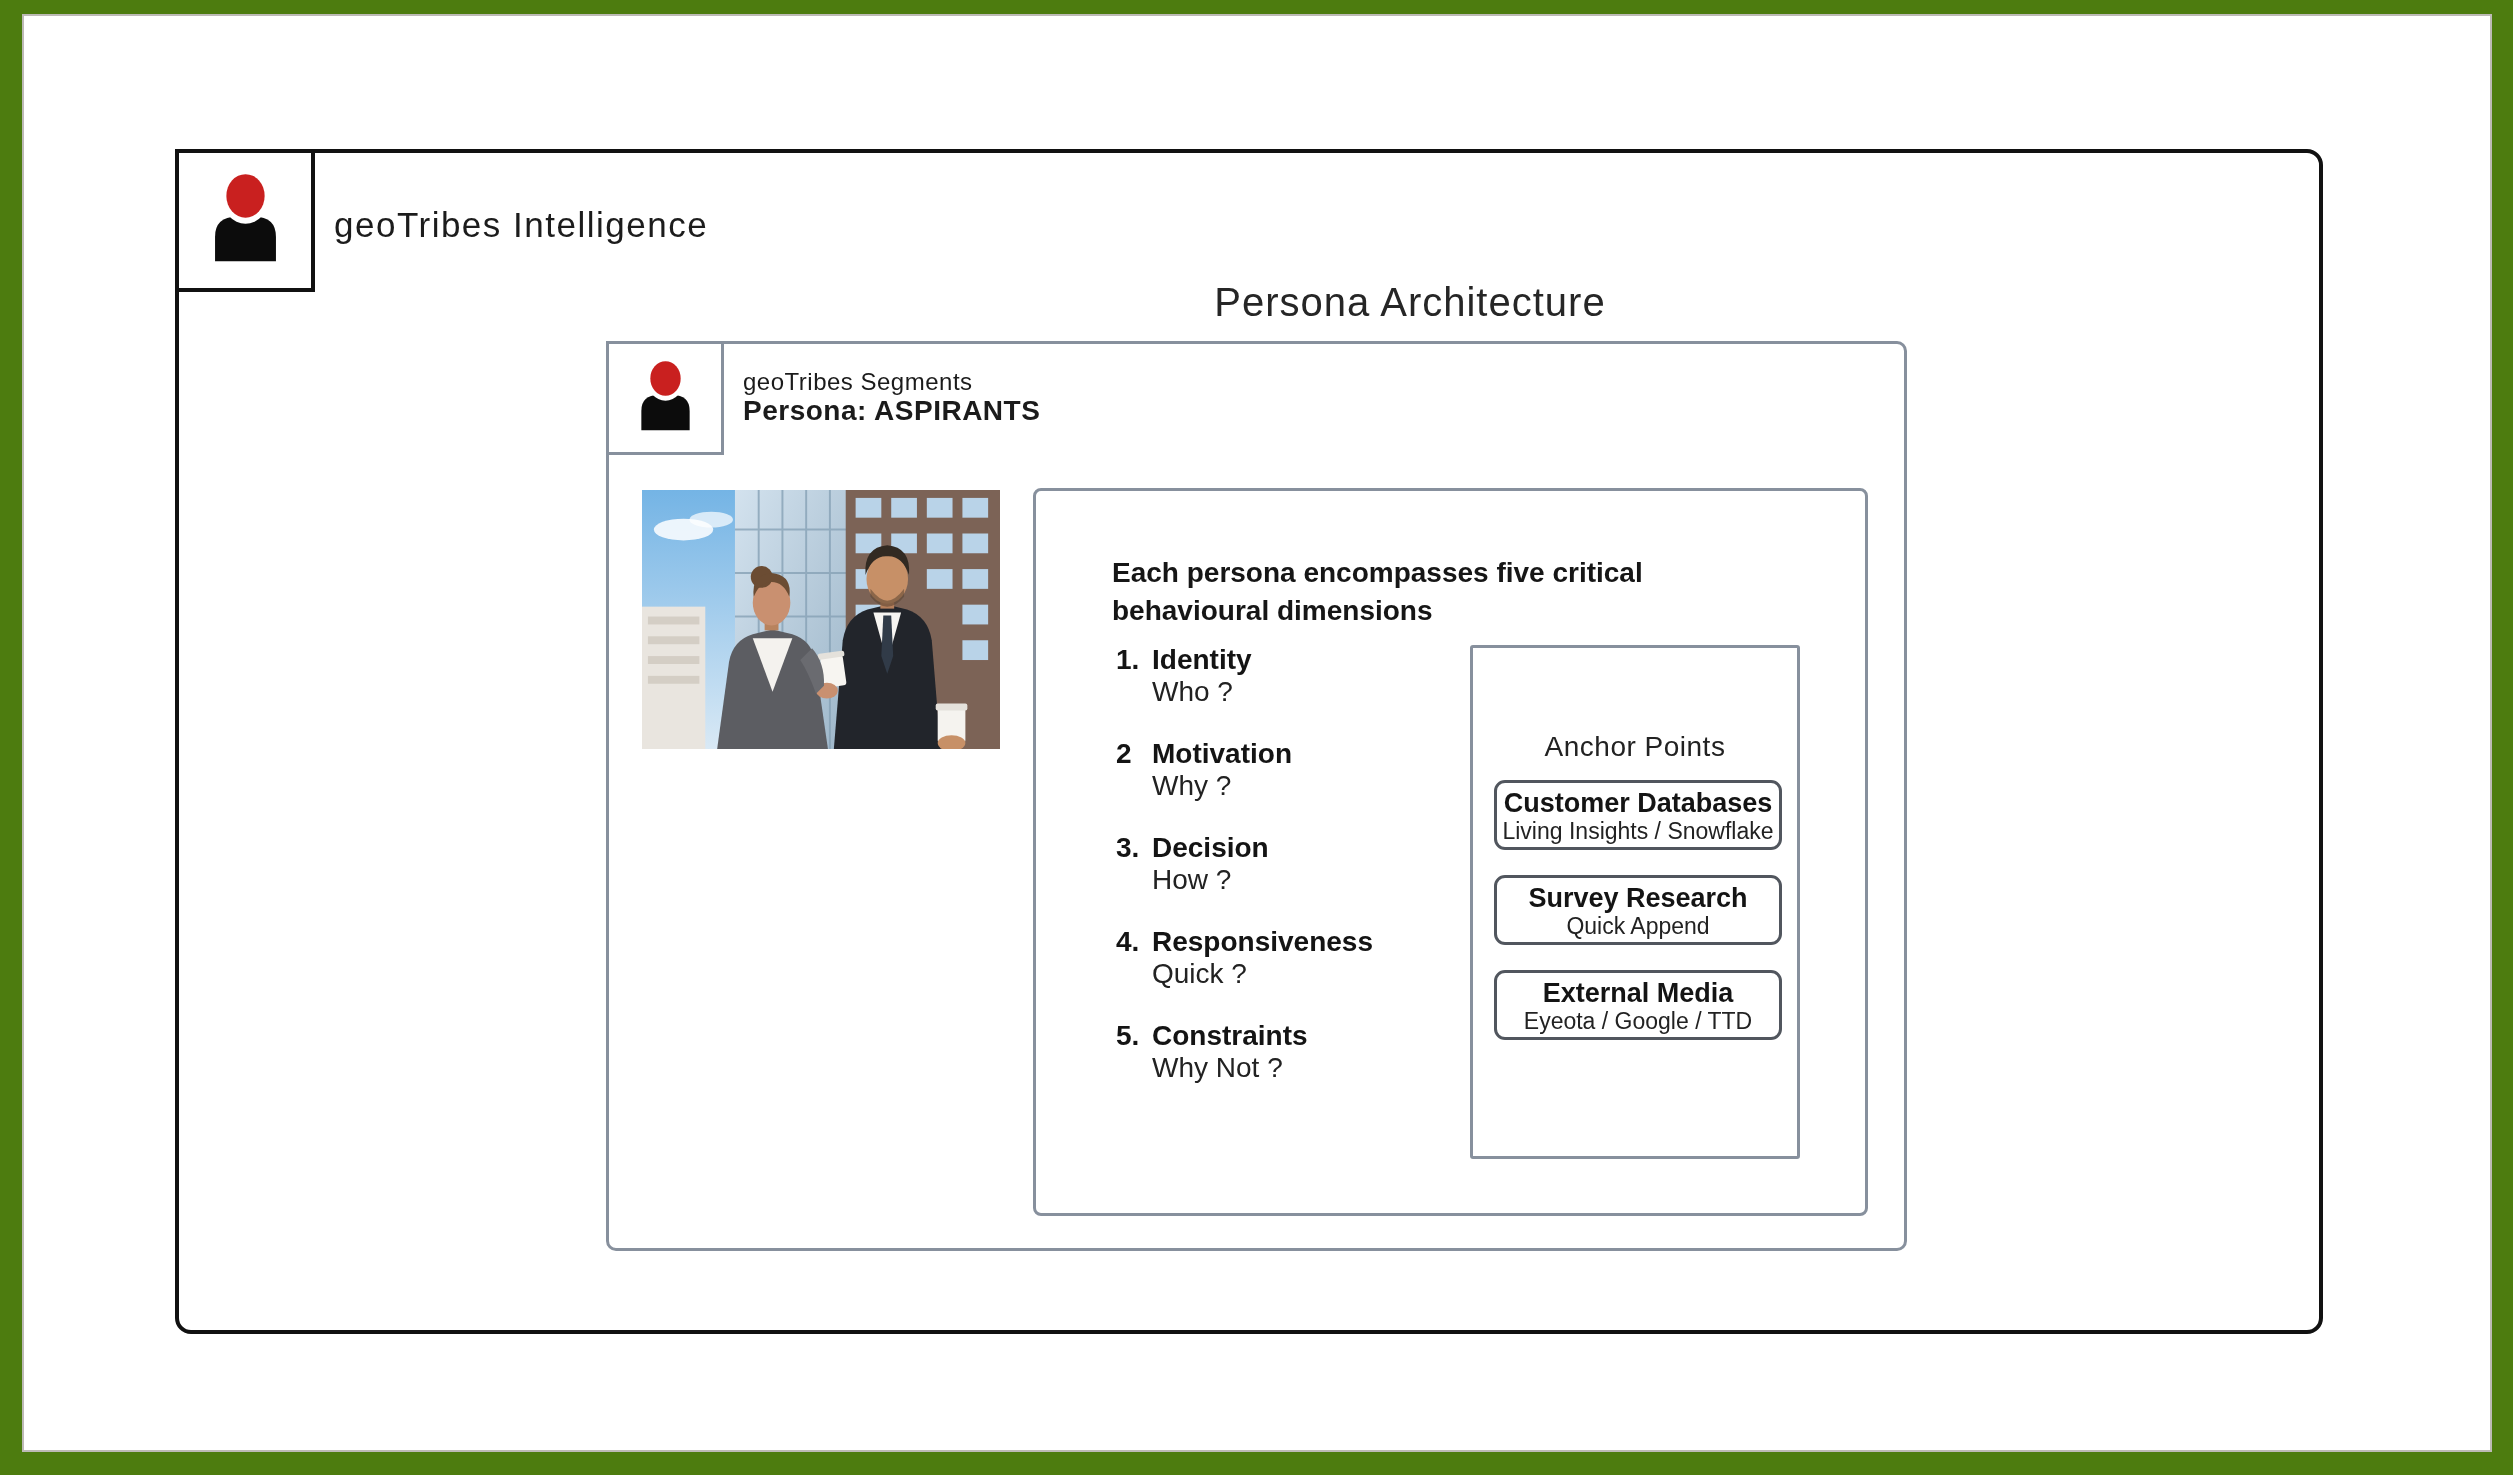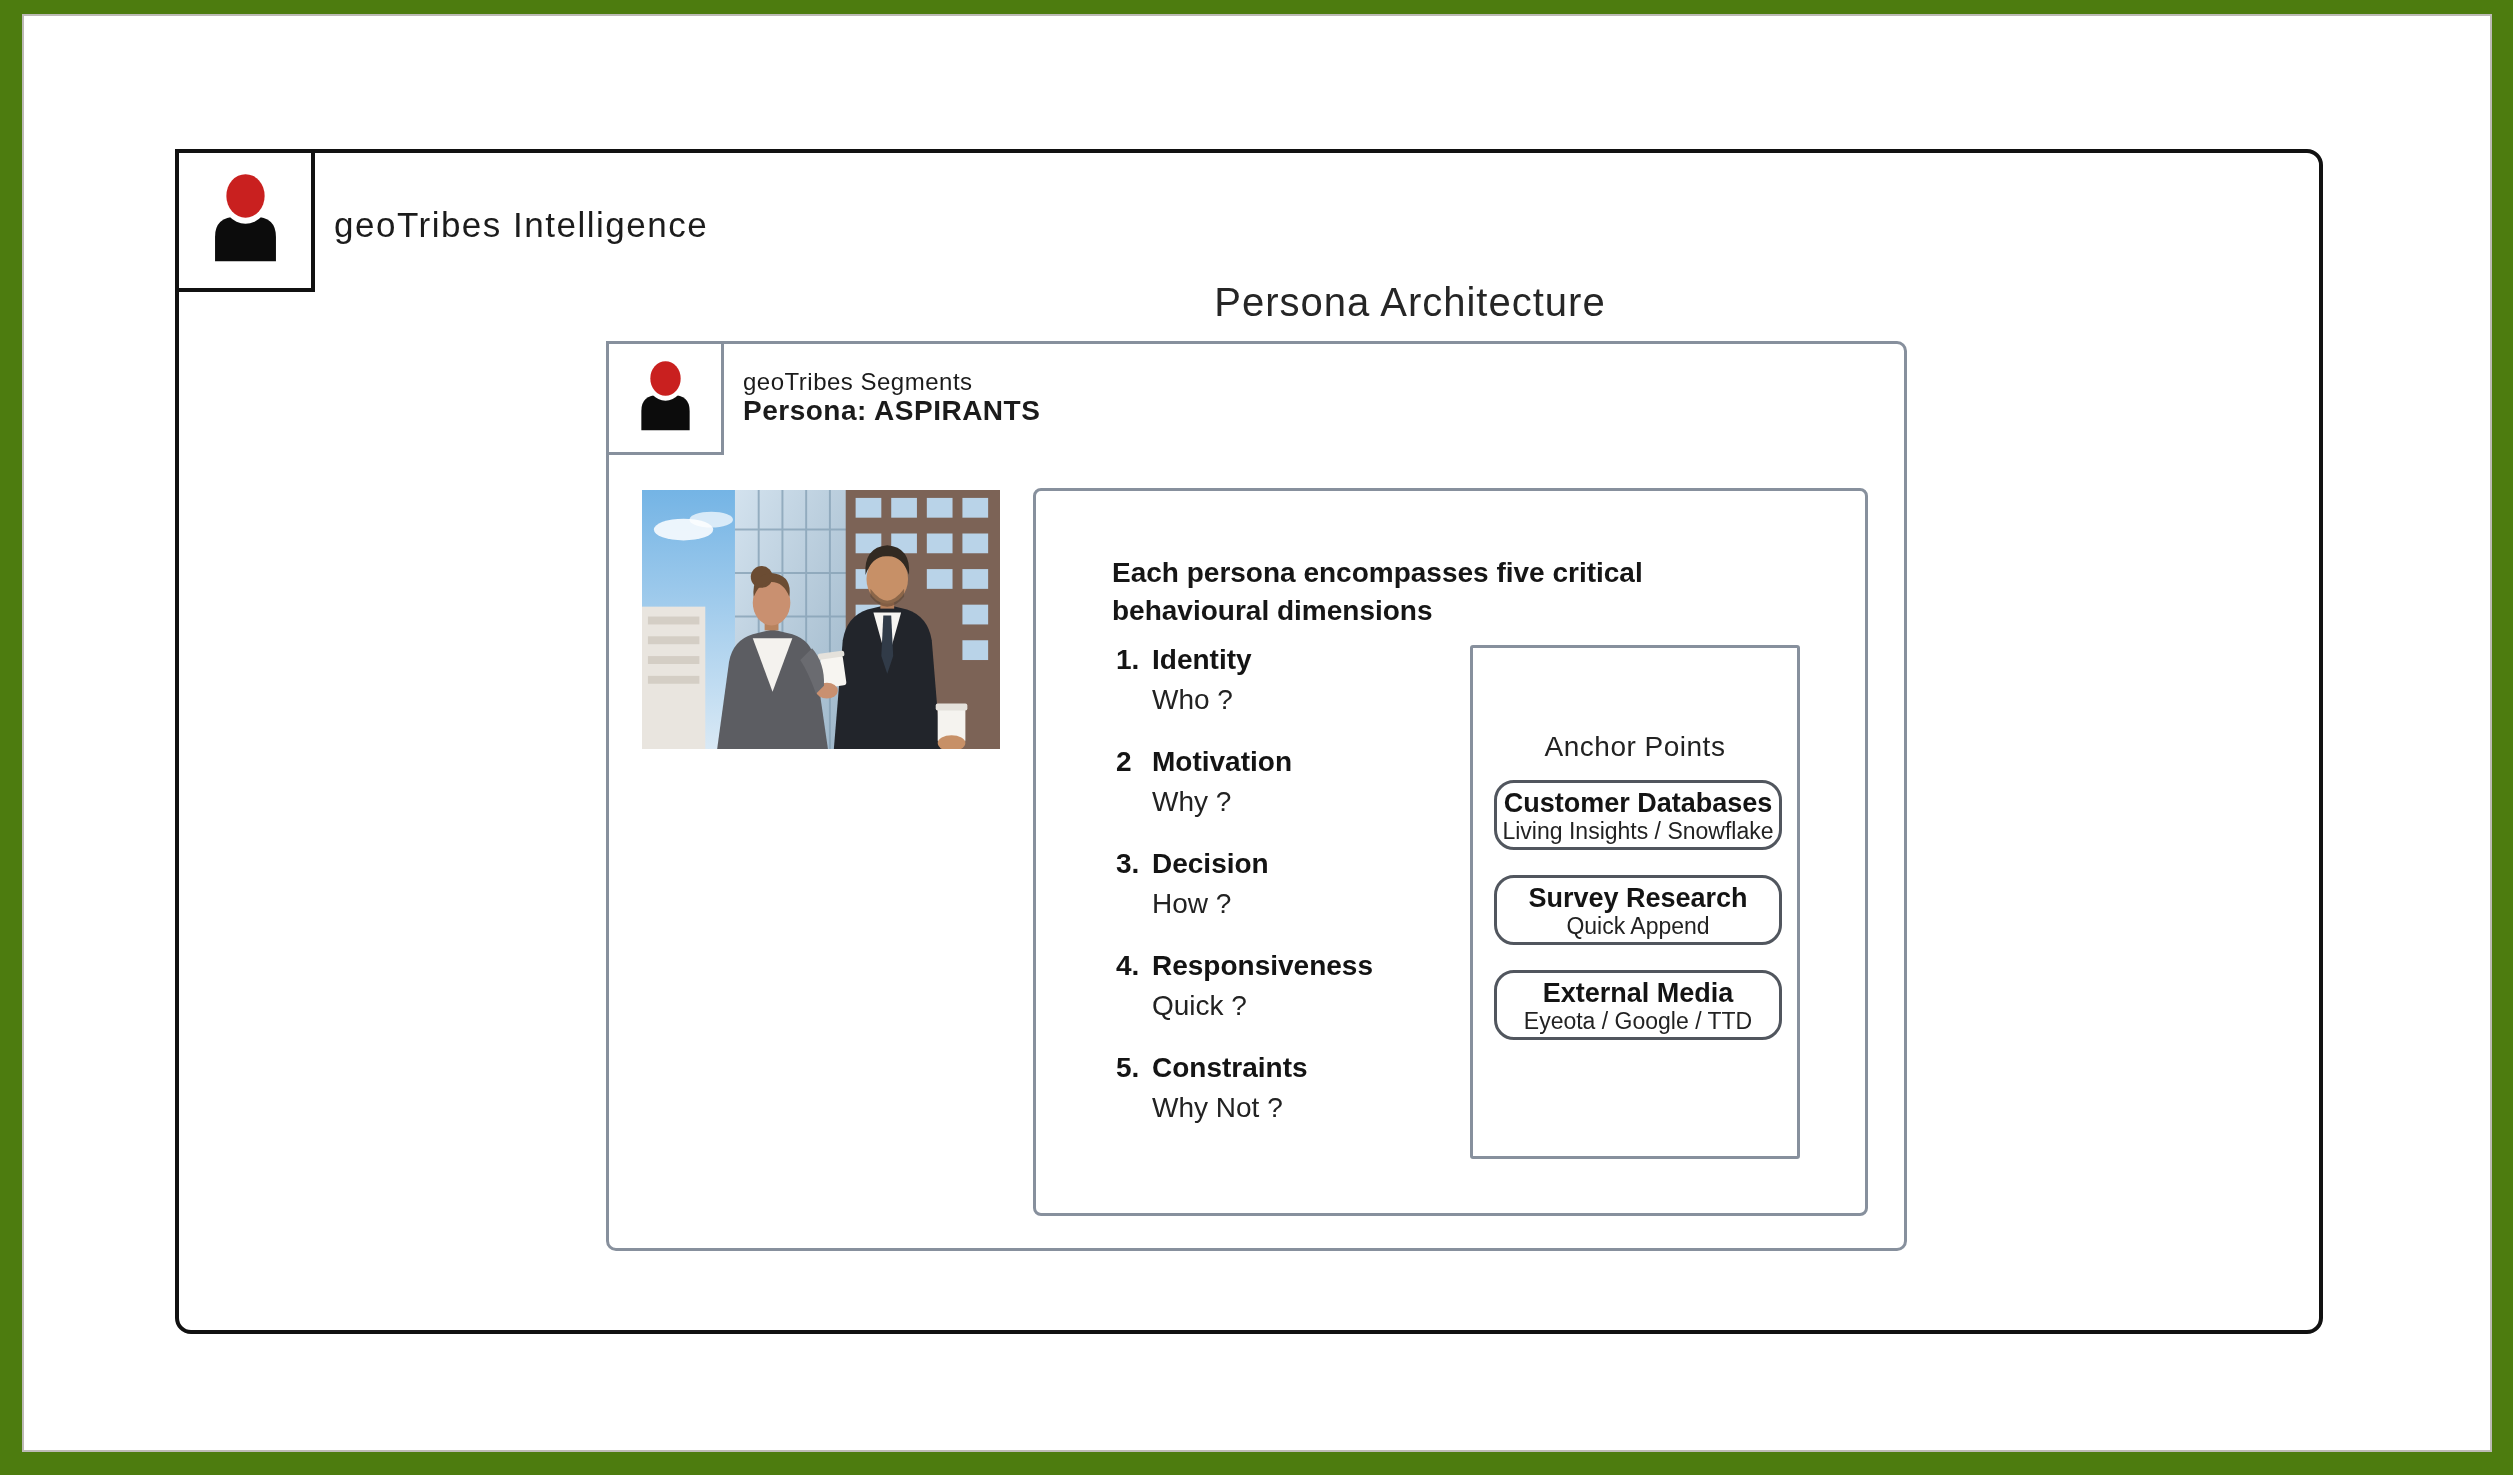--- a/index.html
+++ b/index.html
@@ -53,33 +53,33 @@
     border:3px solid #87909d; border-radius:8px;
   }
   .dims-heading {
     position:absolute; left:1112px; top:554px;
     font-size:28px; font-weight:bold; line-height:38px; color:#161616;
   }
   .dims-list { position:absolute; left:1116px; top:645px; }
   .dim-item { margin-bottom:32px; }
   .dim-row { display:flex; font-size:28px; font-weight:bold; line-height:30px; color:#141414; }
   .dim-num { width:36px; }
-  .dim-question { margin-left:36px; margin-top:10px; font-size:28px; font-weight:normal; line-height:30px; color:#222; }
+  .dim-question { margin-left:36px; margin-top:2px; font-size:28px; font-weight:normal; line-height:30px; color:#222; }
   .anchor-box {
     position:absolute; left:1470px; top:645px; width:330px; height:514px;
     border:3px solid #87909d; border-radius:3px;
   }
   .anchor-title {
     position:absolute; top:83px; left:0; width:100%; text-align:center;
     font-size:28px; letter-spacing:0.5px; color:#222;
   }
   .anchor-list { position:absolute; top:132px; left:21px; width:288px; }
   .anchor-sub {
     height:70px; margin-bottom:25px; background:#ffffff;
-    border:3px solid #51565e; border-radius:20px;
+    border:3px solid #51565e; border-radius:11px;
     text-align:center; padding-top:5px;
   }
   .anchor-sub-title { font-size:27px; font-weight:bold; line-height:30px; color:#141414; }
   .anchor-sub-subtitle { font-size:23px; line-height:27px; color:#222; }
 </style>
 </head>
 <body>
 
 <div class="canvas">
   <div class="page"></div>

